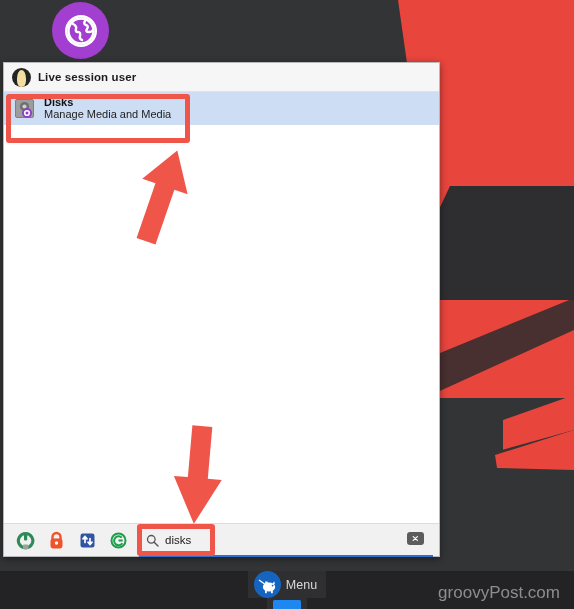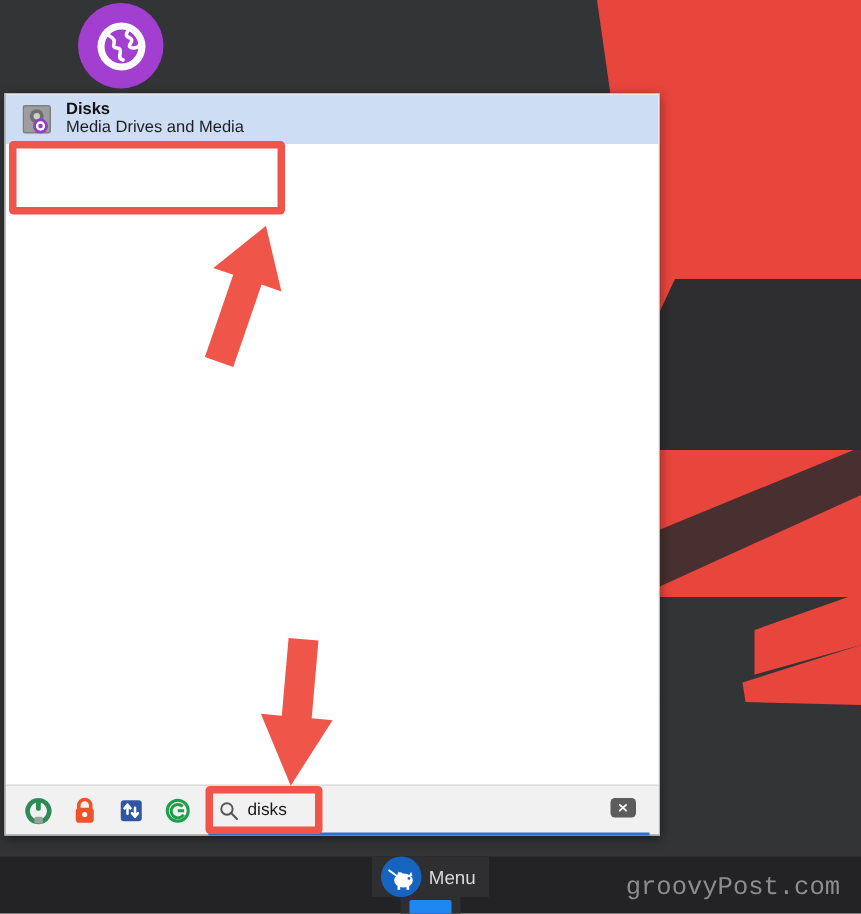--- a/index.html
+++ b/index.html
@@ -108,21 +108,21 @@
   }
   #mint-logo{
     width:27px; height:27px; border-radius:50%; background:#1565c0;
     display:flex; align-items:center; justify-content:center;
   }
   #menu-label{ color:#d8d8d8; font-size:12.5px; }
   .tb-item{ width:40px; height:38px; display:flex; align-items:center; justify-content:center;}
   #tb-desktop{ background:#2f2f31; }
   #watermark{
     position:absolute; right:14px; top:12px;
-    font-family:Liberation Mono, monospace; font-size:17px; color:#8d8d8d;
+    font-family:Liberation Sans, sans-serif; font-size:17px; color:#8d8d8d;
   }
 </style>
 </head>
 <body>
 
 <div id="desktop">
 
   <svg width="574" height="571" style="position:absolute;left:0;top:0">
     <polygon points="404,0 574,0 574,160 470,40" fill="#333436"></polygon>
     <polygon points="398,0 574,0 574,300 352,395 408,70" fill="#e8453c"></polygon>
@@ -143,36 +143,40 @@
       <circle cx="20" cy="20" r="13.5" fill="#a23fd0"></circle>
       <path d="M20 7.5 a12.5 12.5 0 0 1 12.5 12.5 a12.5 12.5 0 0 1 -12.5 12.5 a12.5 12.5 0 0 1 -12.5 -12.5 a12.5 12.5 0 0 1 12.5 -12.5 z" fill="none" stroke="#ffffff" stroke-width="2.4"></path>
       <path d="M12 13 q4 2 3 5 q-1 3 2 3 q3 0 2 4 q-1 3 2 4" fill="none" stroke="#ffffff" stroke-width="2.4" stroke-linecap="round"></path>
       <path d="M24 10 q-2 3 1 4 q3 1 1 4 q-2 3 2 3 q3 0 4 -2" fill="none" stroke="#ffffff" stroke-width="2.4" stroke-linecap="round"></path>
     </svg>
   </div>
 </div>
 
 <div id="menu-panel">
 
+  <div id="panel-header">
+    <div id="avatar"></div>
+    <span id="header-label">Live session user</span>
+  </div>
 
   <div id="app-list">
     <div class="app-row">
       <div id="disk-icon">
         <svg width="22" height="20" viewBox="0 0 22 20">
           <rect x="0.5" y="0.5" width="18" height="18" rx="1.5" fill="#9d9d9d" stroke="#7f7f7f"></rect>
           <circle cx="9.5" cy="7.5" r="4.6" fill="#6f6f6f"></circle>
           <circle cx="9.5" cy="7.5" r="2.1" fill="#cfcfcf"></circle>
           <circle cx="12" cy="14" r="5" fill="#8e3fc4"></circle>
           <circle cx="12" cy="14" r="3.1" fill="#ffffff"></circle>
           <circle cx="12" cy="14" r="1.5" fill="#8e3fc4"></circle>
         </svg>
       </div>
       <div class="app-text">
         <span class="app-title">Disks</span>
-        <span class="app-sub">Media Drives and Media</span>
+        <span class="app-sub">Manage Media and Media</span>
       </div>
     </div>
   </div>
 
   <div id="panel-bottom">
 
     <div class="sys-btn">
       <svg width="19" height="19" viewBox="0 0 19 19">
         <path d="M9.5 2.5 a7.2 7.2 0 1 0 0.2 0" fill="none" stroke="#2e8b57" stroke-width="3.1"></path>
         <rect x="8" y="1.5" width="3.2" height="8" rx="1.2" fill="#2e8b57"></rect>

